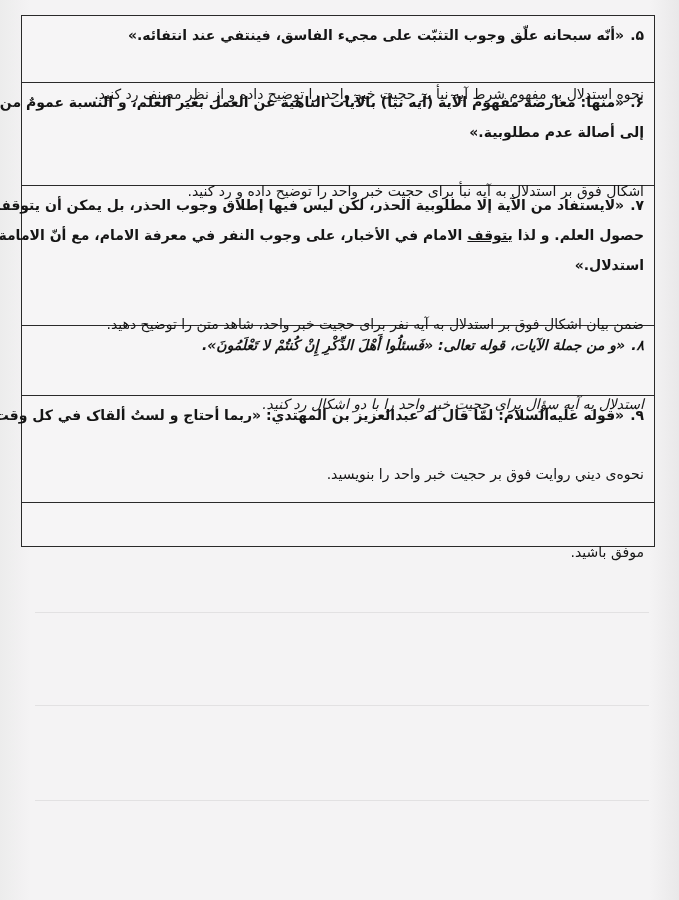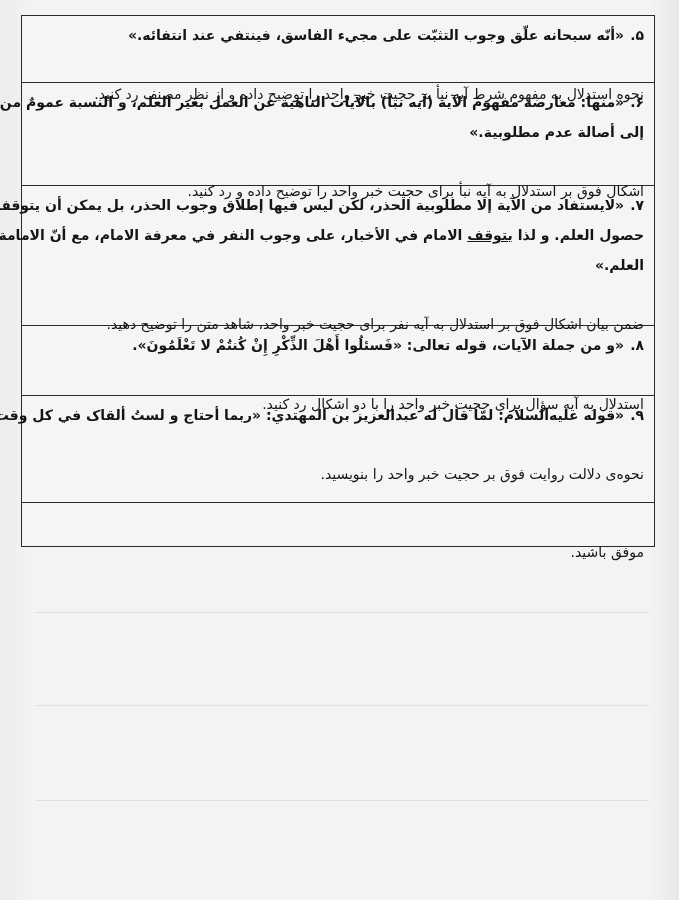--- a/index.html
+++ b/index.html
@@ -30,21 +30,21 @@
     font-size:14px; line-height:30px; color:#151515;
     white-space:nowrap; text-align:right;
     font-weight:bold;
   }
   .line.task { font-weight:normal;margin-top:29px; }
   .line .num { font-weight:bold; margin-left:6px; }
   .underline { text-decoration:underline; }
   .r5 { height:67px; }
   .r6 { height:103px; }
   .r7 { height:140px; }
-  .r8 { height:70px; }
+  .r8 { height:70px;font-style:italic; }
   .r9 { height:107px; }
   .r10 { height:43px; padding-top:5px; }
   .bleed-line { position:absolute; left:35px; right:30px; border-top:1px solid #e2e1e2; }
 </style>
 </head>
 <body>
 
 <div class="page">
 
   <div class="bleed-line" style="top:612px;"></div>
@@ -60,32 +60,32 @@
 
     <div class="q-row r6">
       <div class="line"><span class="num">۶.</span><span>«منها: معارضة مفهوم الآية (آیه نبأ) بالآيات الناهية عن العمل بغير العلم، و النسبة عمومٌ من وجه، فالمرجع</span></div>
       <div class="line">إلى أصالة عدم مطلوبية.»</div>
       <div class="line task">اشکال فوق بر استدلال به آیه نبأ برای حجیت خبر واحد را توضیح داده و رد کنید.</div>
     </div>
 
     <div class="q-row r7">
       <div class="line"><span class="num">۷.</span><span>«لايستفاد من الآية إلا مطلوبية الحذر، لكن ليس فيها إطلاق وجوب الحذر، بل يمكن أن يتوقف وجوبه على</span></div>
       <div class="line">حصول العلم. و لذا <span class="underline">يتوقف</span> الامام في الأخبار، على وجوب النفر في معرفة الامام، مع أنّ الامامة لا تثبت إلا</div>
-      <div class="line">العلم.»</div>
+      <div class="line">استدلال.»</div>
       <div class="line task">ضمن بیان اشکال فوق بر استدلال به آیه نفر برای حجیت خبر واحد، شاهد متن را توضیح دهید.</div>
     </div>
 
     <div class="q-row r8">
       <div class="line"><span class="num">۸.</span><span>«و من جملة الآيات، قوله تعالى: «فَسئلُوا أَهْلَ الذِّكْرِ إِنْ كُنتُمْ لا تَعْلَمُونَ».</span></div>
       <div class="line task">استدلال به آیه سؤال برای حجیت خبر واحد را با دو اشکال رد کنید.</div>
     </div>
 
     <div class="q-row r9">
       <div class="line"><span class="num">۹.</span><span>«قوله عليه‌السلام: لمّا قال له عبدالعزيز بن المهتدي: «ربما أحتاج و لستُ ألقاک في كل وقت، أفيونس بن</span></div>
-      <div class="line task">نحوه‌ی دلالت روایت فوق بر حجیت خبر واحد را بنویسید.</div>
+      <div class="line task">نحوه‌ی ديني روایت فوق بر حجیت خبر واحد را بنویسید.</div>
     </div>
 
     <div class="q-row r10">
       <div class="line task">موفق باشید.</div>
     </div>
 
   </div>
 </div>
 
 </body></html>

